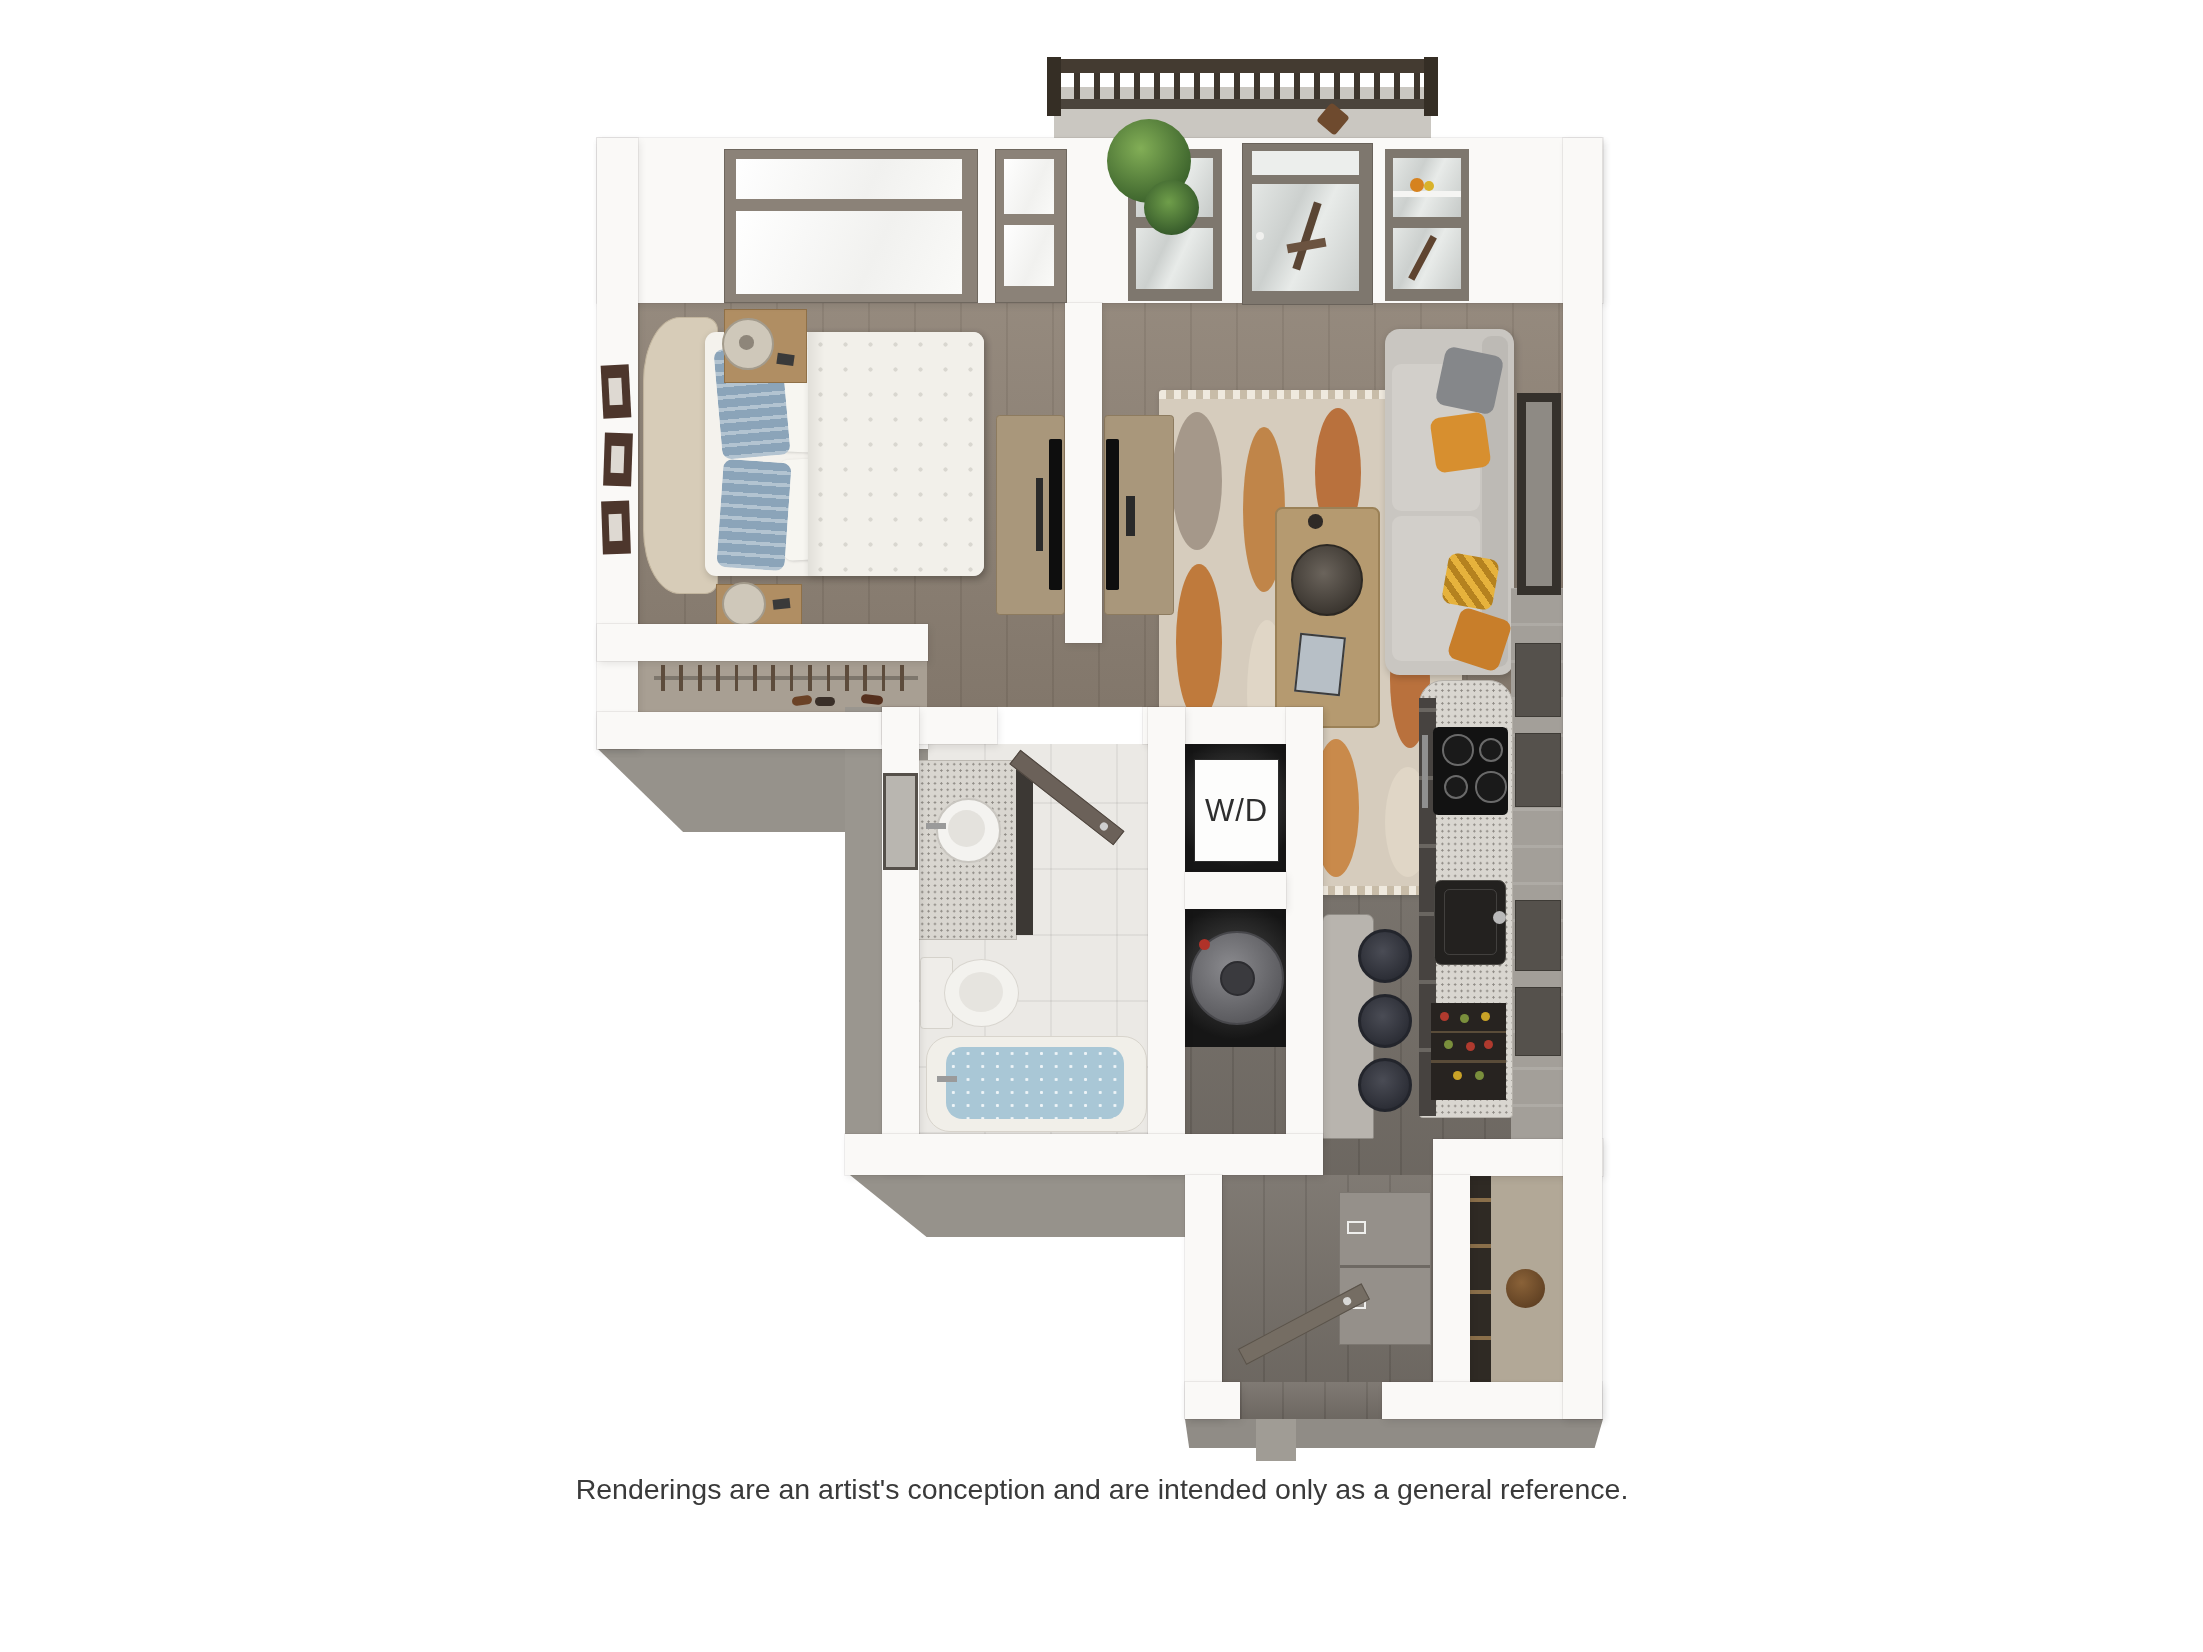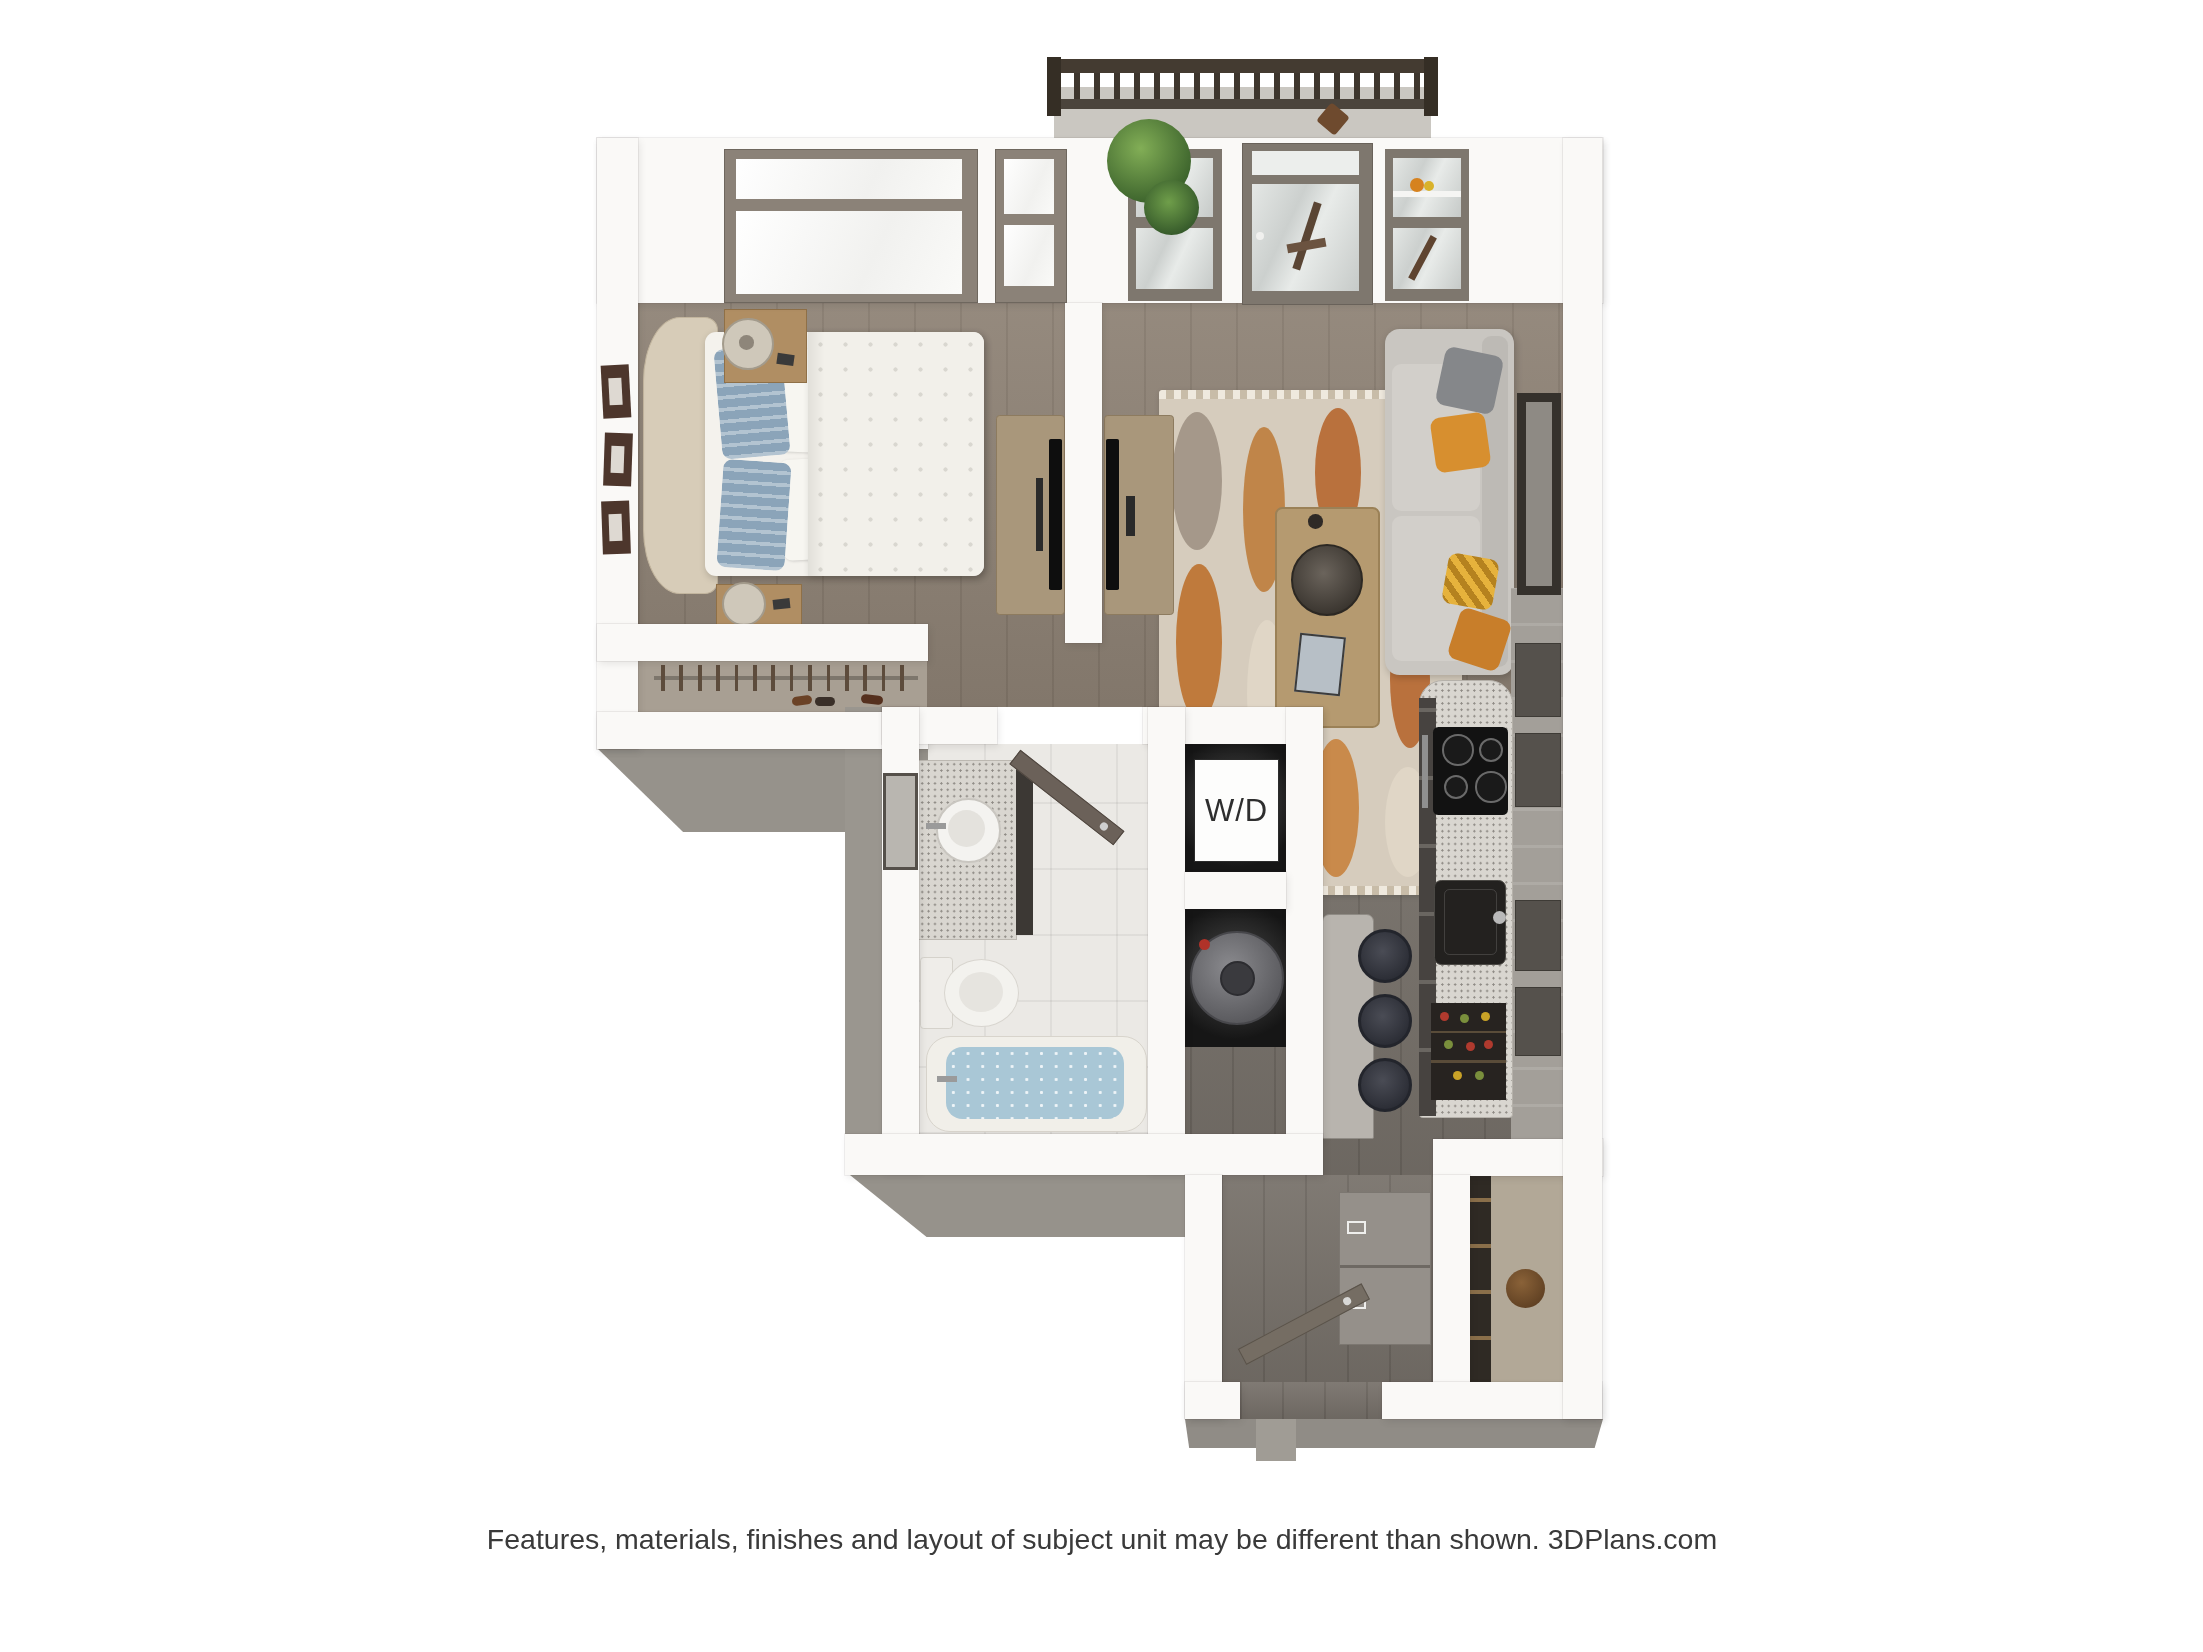--- a/index.html
+++ b/index.html
@@ -255,16 +255,16 @@
     <div class="a" style="left:7.3px;top:103px;width:14.7px;height:9.2px;border:2.8px solid #efefed;"></div>
   </div>
 
   <div class="furn" style="left:1469px;top:1175px;width:22px;height:207px;background:#2f2a24;background-image:repeating-linear-gradient(0deg,transparent 0 42px,#8a6f4a 42px 46px);"></div>
   <div class="shoe" style="left:1504px;top:1196px;transform:rotate(-6deg);"></div>
   <div class="shoe" style="left:1521px;top:1196px;transform:rotate(-6deg);"></div>
   <div class="shoe" style="left:1539px;top:1192px;transform:rotate(5deg);"></div>
   <div class="shoe" style="left:1554px;top:1192px;width:11px;transform:rotate(5deg);"></div>
   <div class="furn" style="left:1506px;top:1269px;width:39px;height:39px;border-radius:50%;background:radial-gradient(circle at 40% 35%,#8a6238,#5e3f22 80%);"></div>
 
-  <div class="caption" style="top:1523px;">Features, materials, finishes and layout of subject unit may be different than shown. 3DPlans.com</div>
+  <div class="caption" style="top:1473px;">Renderings are an artist's conception and are intended only as a general reference.</div>
 
 </div>
 
 
 </body></html>

